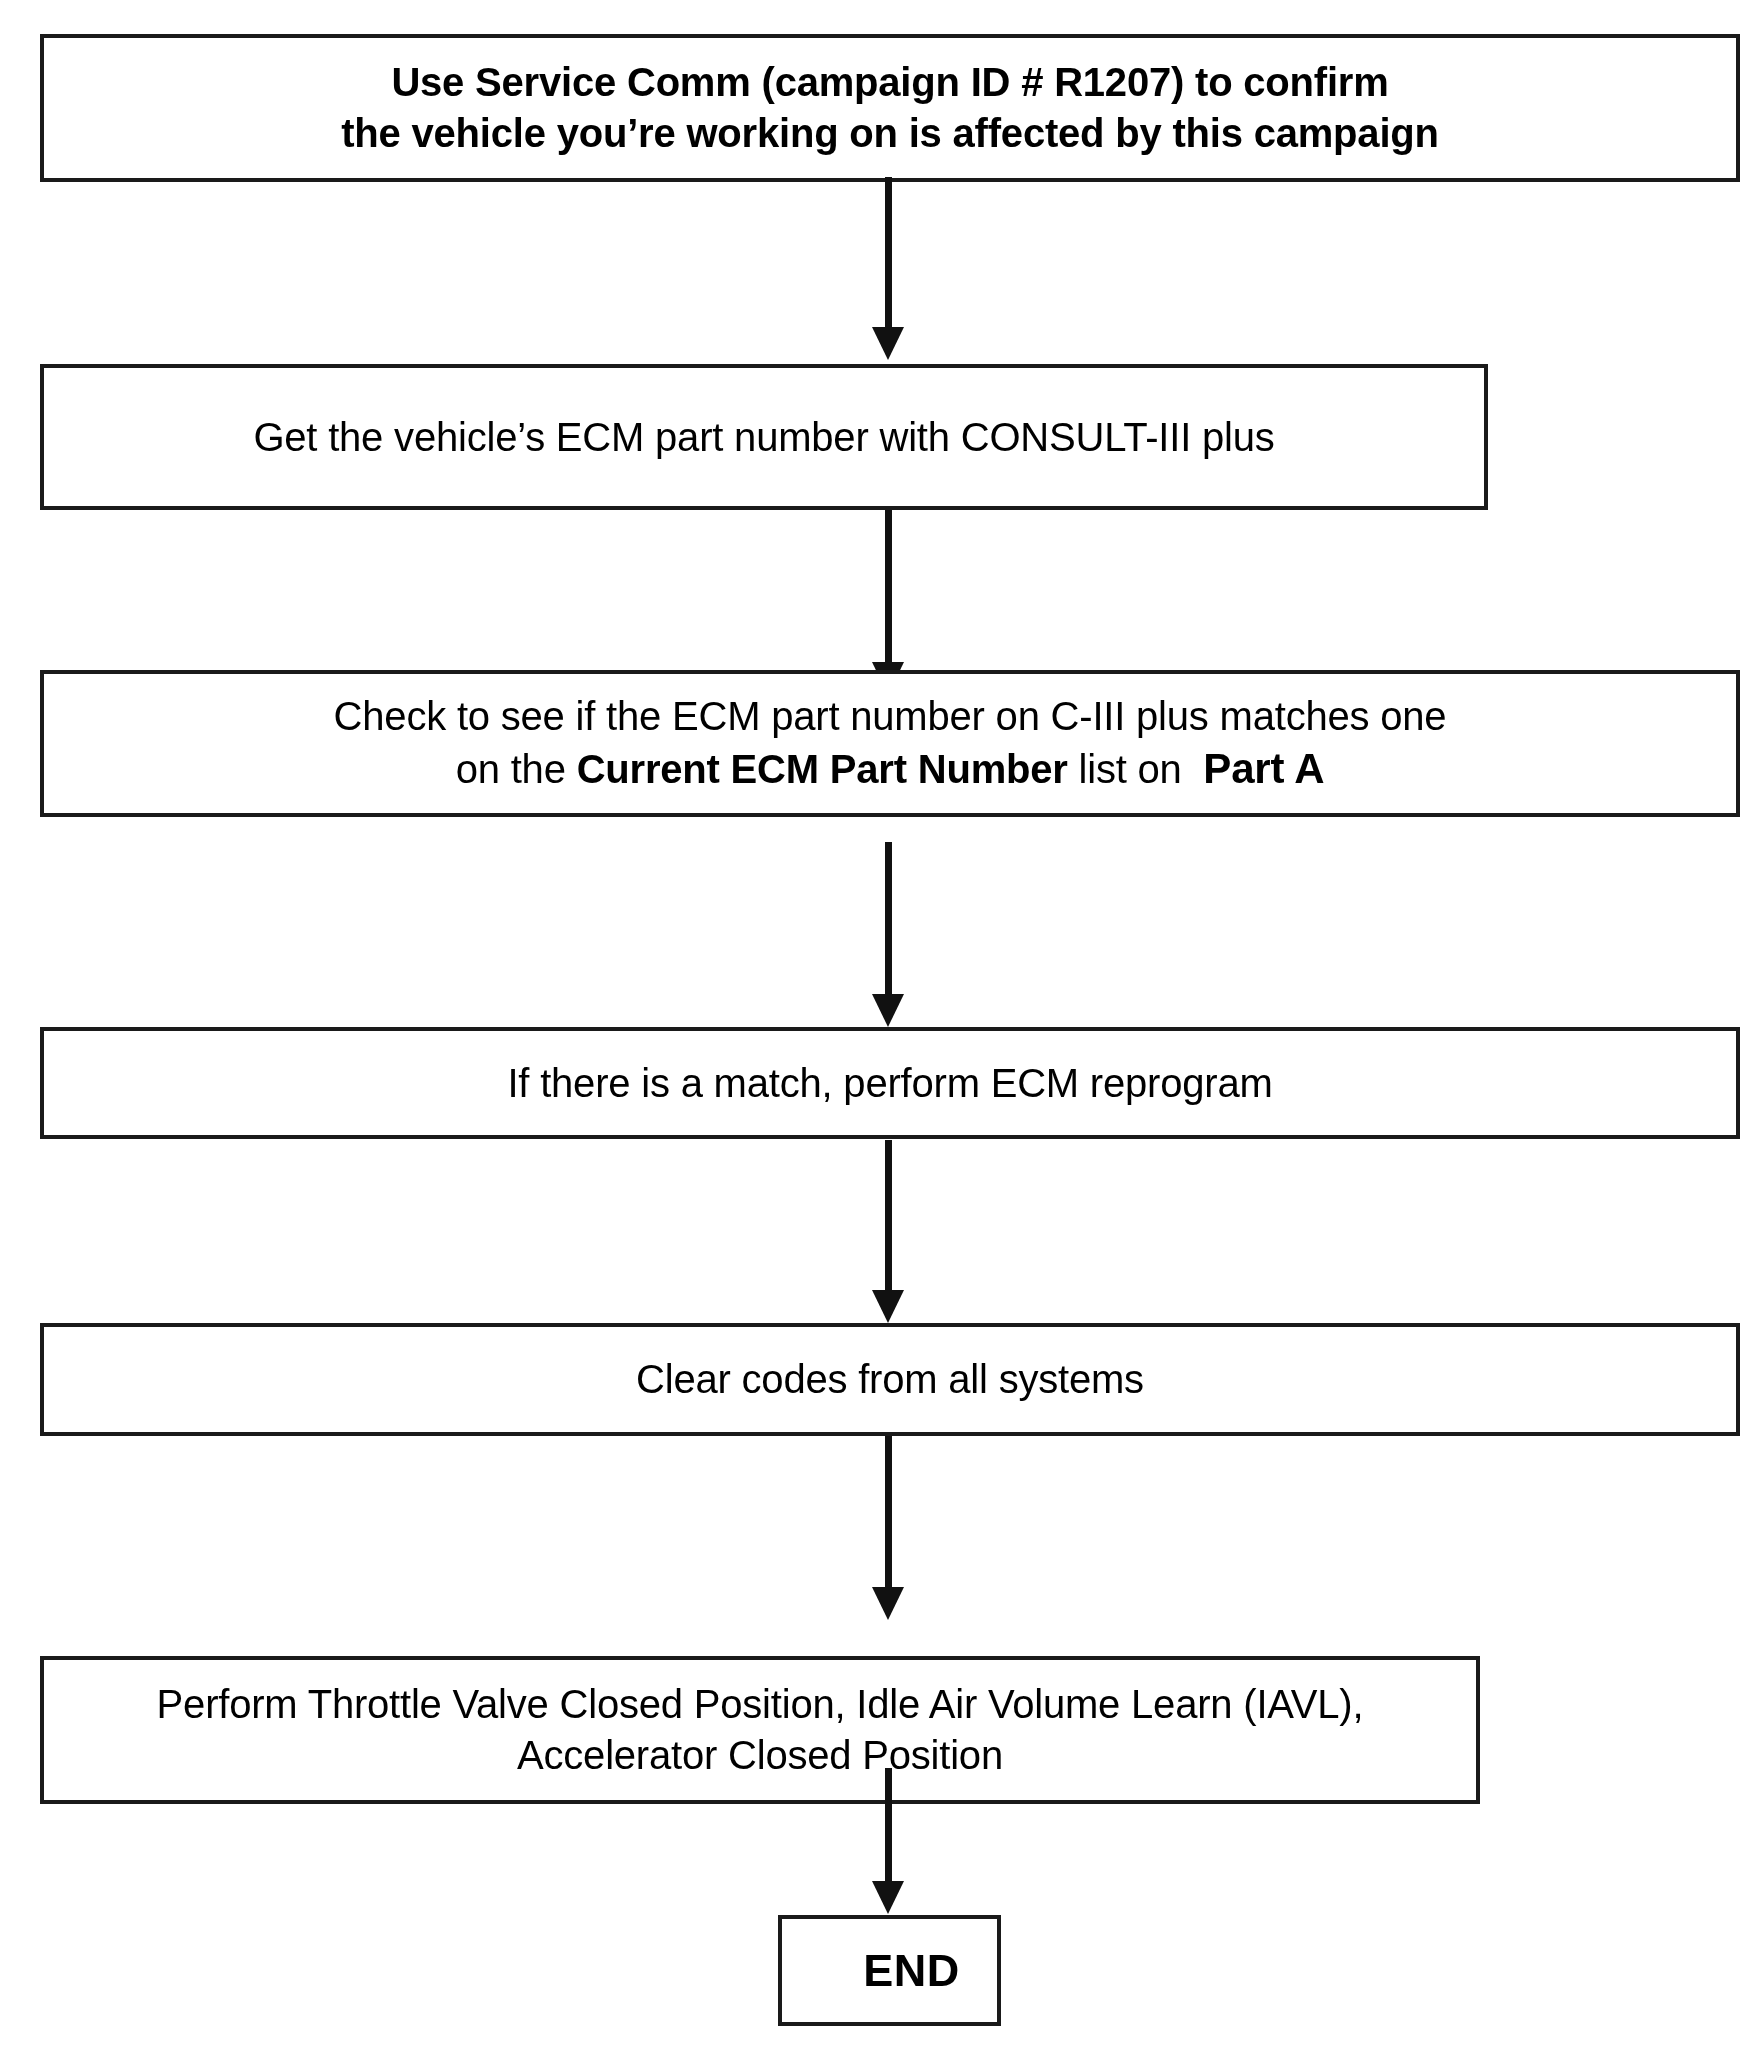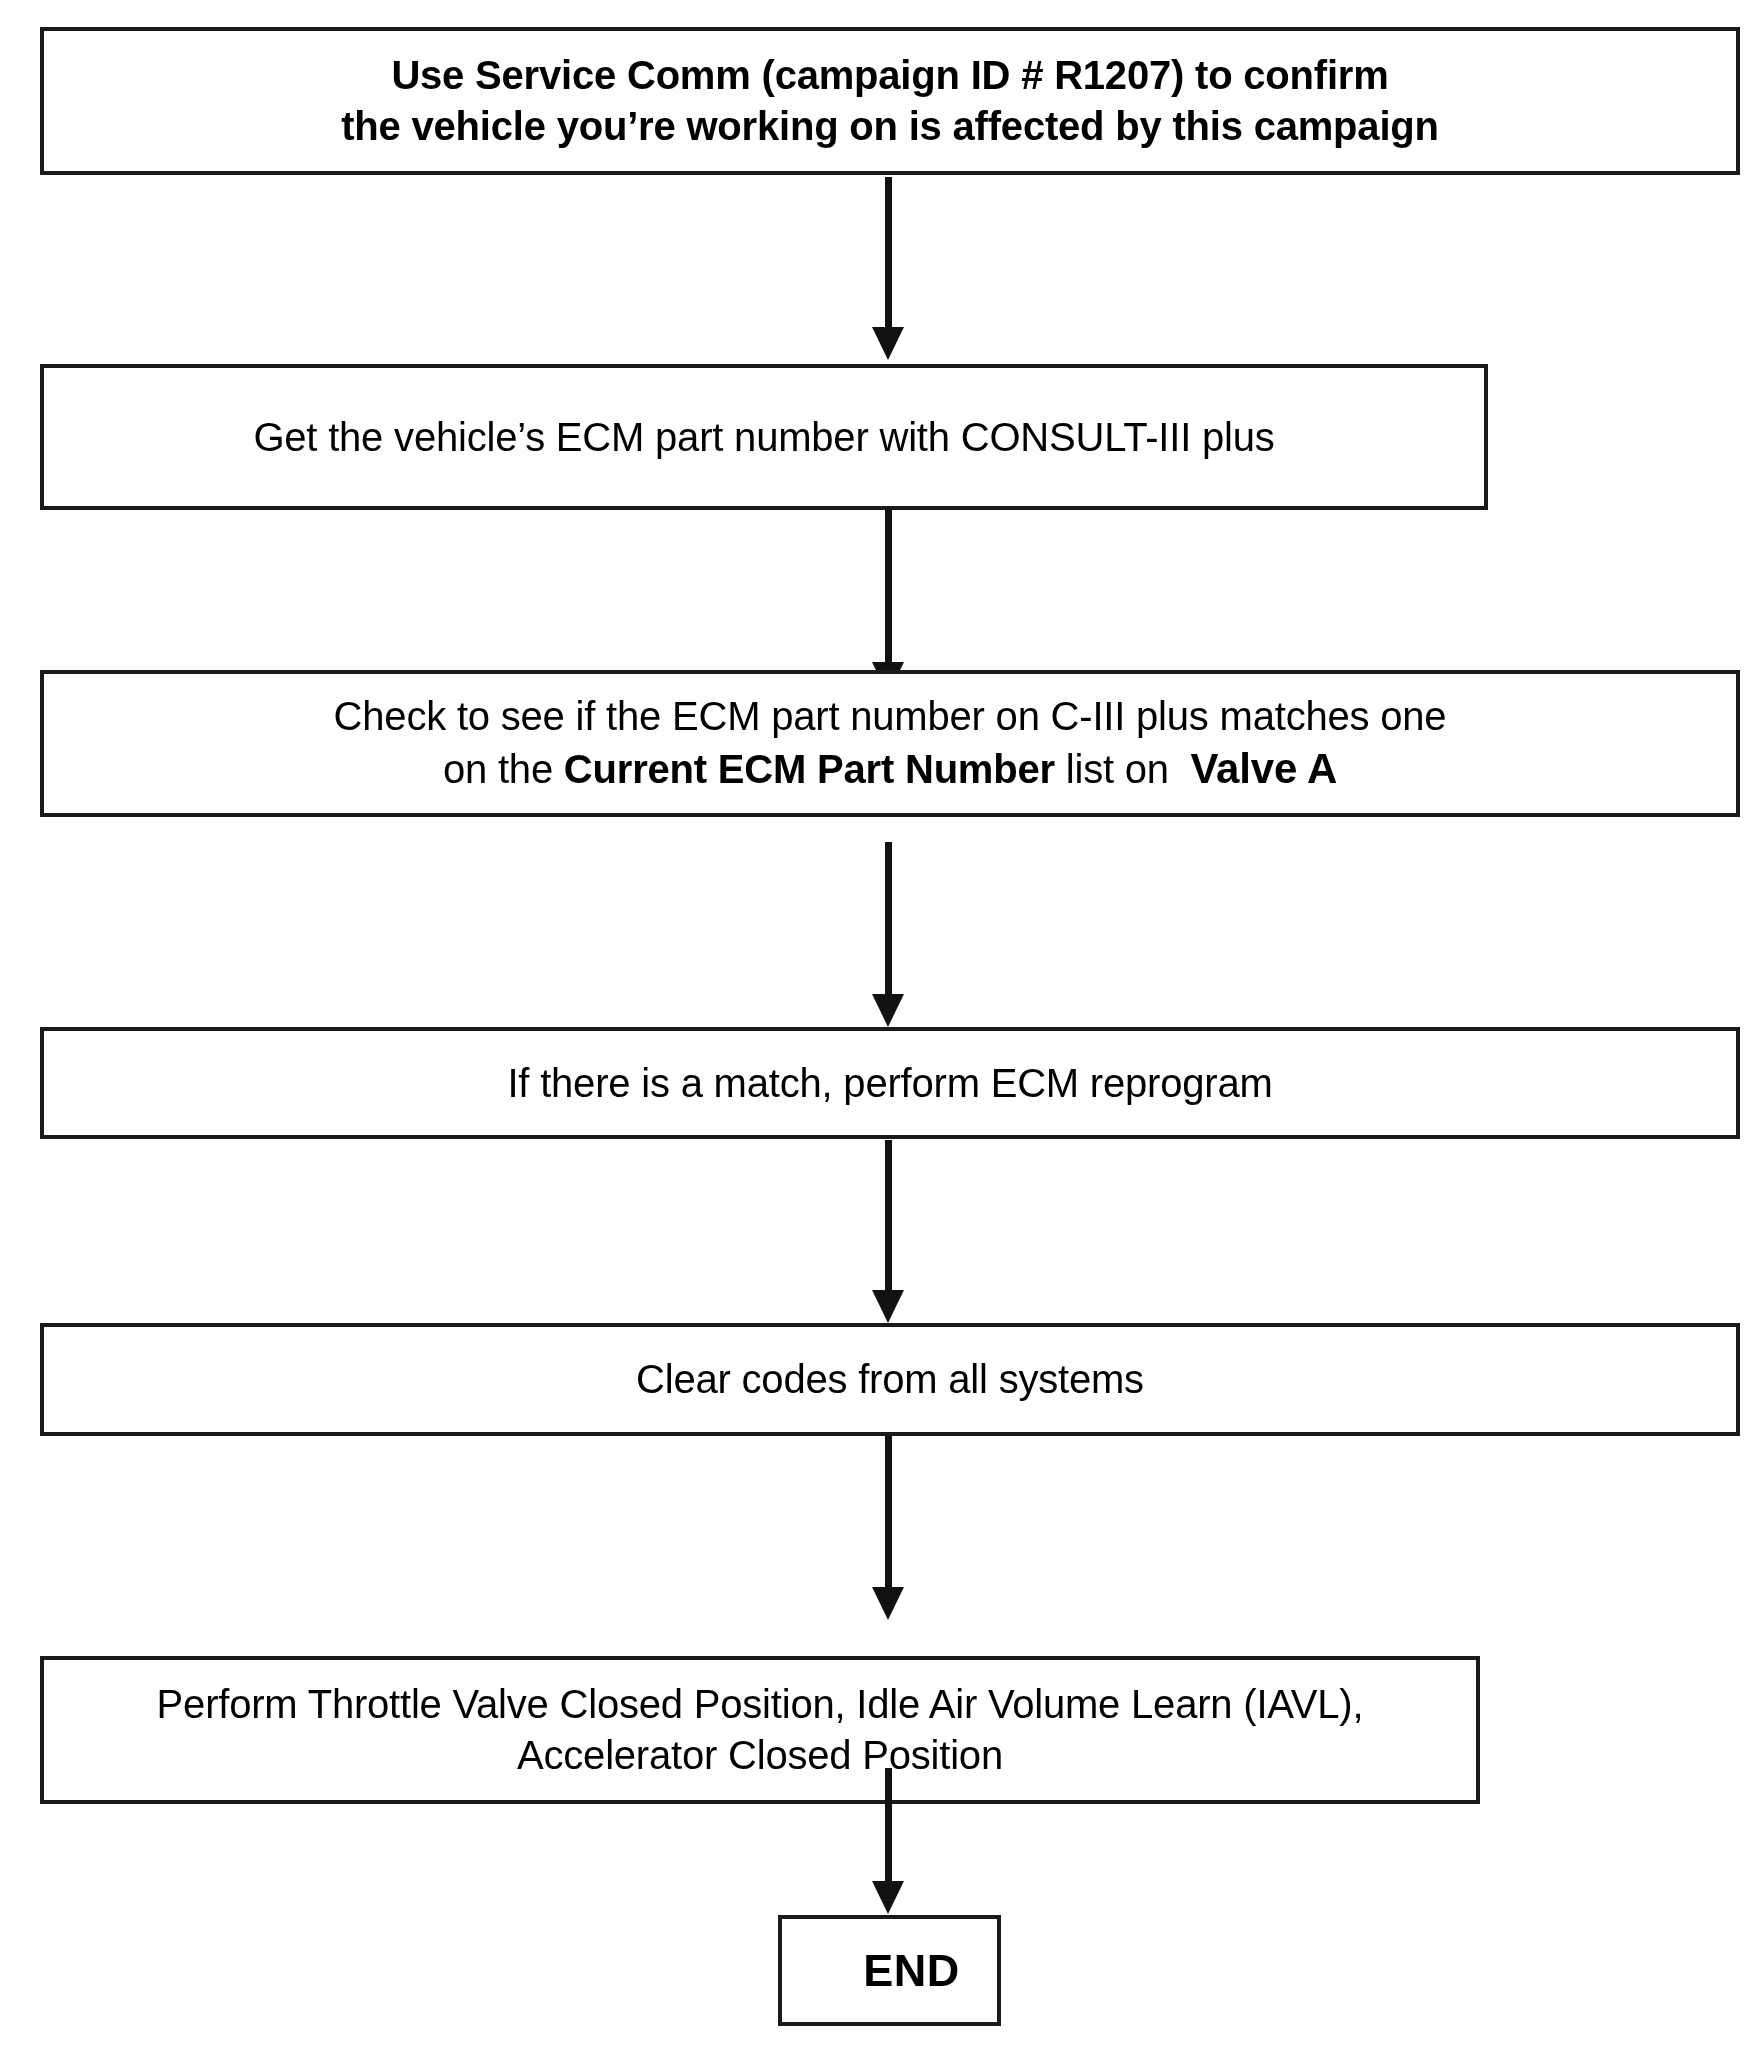--- a/index.html
+++ b/index.html
@@ -78,21 +78,21 @@
     border-left: 16.7px solid transparent;
     border-right: 16.7px solid transparent;
     border-top: 33px solid #111111;
   }
 </style>
 </head>
 <body>
 
 <div id="flowchart">
 
-  <div class="node bold" style="left:40px; top:27px; width:1700px; height:148px;">
+  <div class="node bold" style="left:40px; top:34px; width:1700px; height:148px;">
     <span class="node-text">
       <span>Use Service Comm (campaign ID # R1207) to confirm</span><br>
       <span>the vehicle you’re working on is affected by this campaign</span>
     </span>
   </div>
 
   <div class="connector" style="left:872px; top:177px; height:183px;">
     <div class="stem" style="height:150px;"></div>
     <div class="head" style="top:150px;"></div>
   </div>
@@ -104,21 +104,21 @@
   </div>
 
   <div class="connector" style="left:872px; top:510px; height:185px;">
     <div class="stem" style="height:152px;"></div>
     <div class="head" style="top:152px;"></div>
   </div>
 
   <div class="node" style="left:40px; top:670px; width:1700px; height:147px;">
     <span class="node-text">
       <span>Check to see if the ECM part number on C-III plus matches one</span><br>
-      <span>on the </span><span class="em">Current ECM Part Number</span><span> list on</span><span class="table-ref">Valve A</span>
+      <span>on the </span><span class="em">Current ECM Part Number</span><span> list on</span><span class="table-ref">Part A</span>
     </span>
   </div>
 
   <div class="connector" style="left:872px; top:842px; height:185px;">
     <div class="stem" style="height:152px;"></div>
     <div class="head" style="top:152px;"></div>
   </div>
 
   <div class="node" style="left:40px; top:1027px; width:1700px; height:112px;text-align:center;">
     <span class="node-text">

